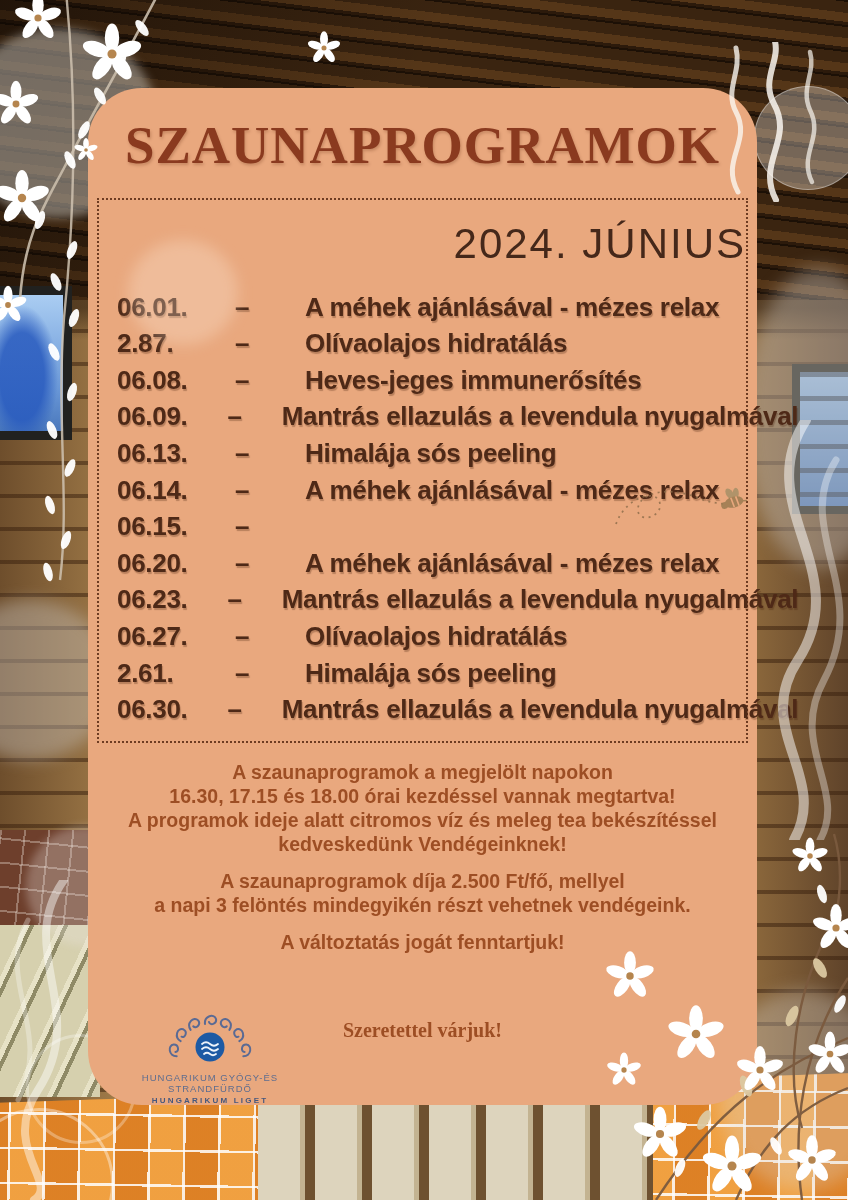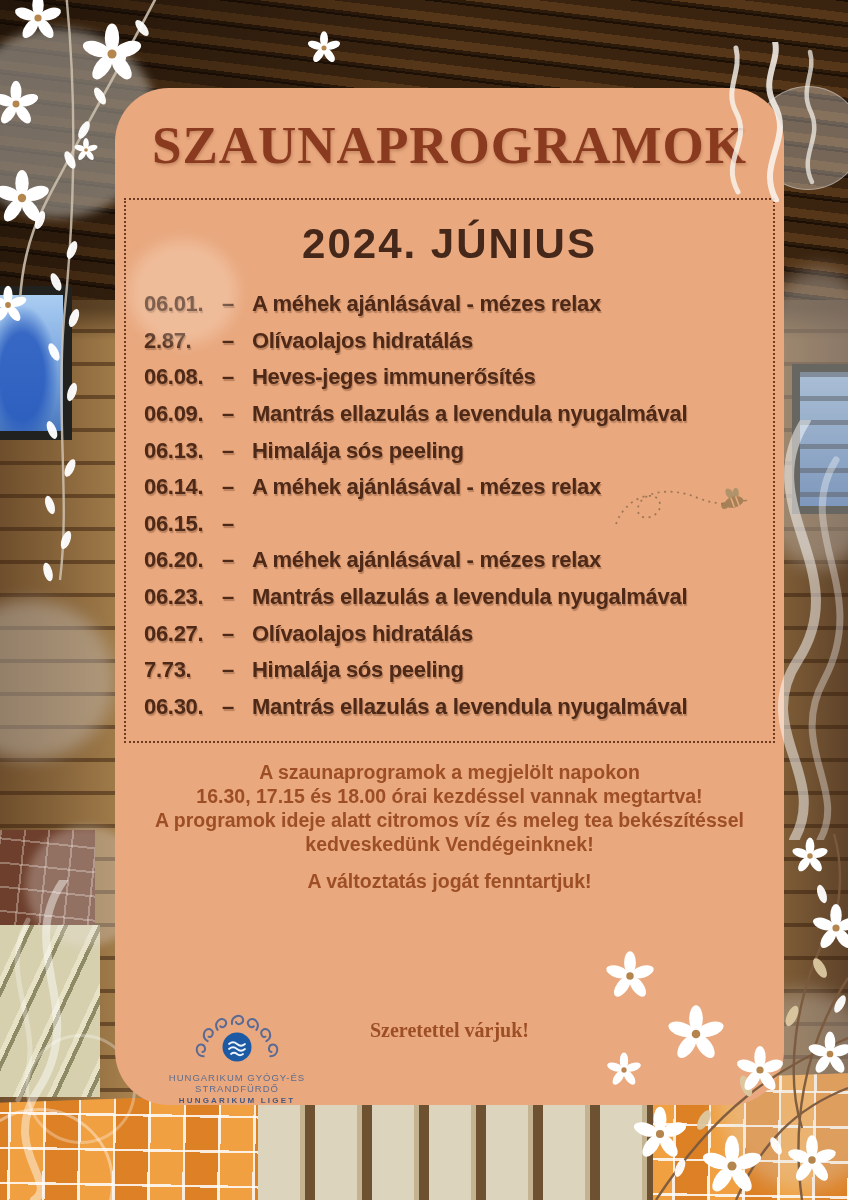--- a/index.html
+++ b/index.html
@@ -50,29 +50,29 @@
   .b-r{right:-46px;top:268px;width:150px;height:300px;background:rgba(205,200,196,.4);filter:blur(9px);z-index:6;}
   .b-lm{left:-55px;top:600px;width:170px;height:160px;background:rgba(200,196,190,.42);filter:blur(8px);z-index:5;}
   .b-lc{left:26px;top:826px;width:120px;height:120px;background:rgba(235,230,225,.30);filter:blur(4px);z-index:5;}
   .b-rl{right:-40px;top:990px;width:170px;height:200px;background:rgba(225,220,214,.32);filter:blur(9px);z-index:6;}
   .ring{position:absolute;border-radius:50%;border:3px solid rgba(255,255,255,.4);z-index:6;pointer-events:none;}
   .ring1{left:-36px;top:1108px;width:150px;height:150px;}
   .ring2{left:26px;top:1034px;width:110px;height:110px;border-color:rgba(255,255,255,.3);}
 
   
   .card{position:absolute;left:88px;top:88px;width:669px;height:1017px;border-radius:54px;
-    background:#E9A87E;z-index:30;display:flex;flex-direction:column;align-items:center;margin-left:27px;}
+    background:#E9A87E;z-index:30;display:flex;flex-direction:column;align-items:center;}
   .title{margin-top:26px;font-family:"Liberation Serif",serif;font-weight:700;font-size:53px;line-height:62px;
     color:#8a3a1f;letter-spacing:1px;text-shadow:1px 2px 3px rgba(90,35,10,.25);}
   .subtitle{margin-top:2px;font-family:"Liberation Serif",serif;font-weight:700;font-size:27px;
     font-variant:small-caps;color:#8a3a1f;letter-spacing:1px;}
   .sbox{margin-top:22px;width:651px;border:2px dotted #6e3c22;padding:12px 0 16px;}
-  .month{text-align:center;font-weight:700;font-size:42px;color:#45281a;letter-spacing:2px;margin:8px 0 18px;}
-  .row{display:flex;align-items:center;height:36.6px;padding-left:18px;
-    font-weight:700;font-size:22px;color:#4e2917;letter-spacing:-.3px;text-shadow:1px 2px 1px rgba(60,25,8,.28);}
+  .month{text-align:right;font-weight:400;font-size:42px;color:#45281a;letter-spacing:2px;margin:8px 0 18px;}
+  .row{display:flex;align-items:flex-end;height:36.6px;padding-left:18px;
+    font-weight:700;font-size:26px;color:#4e2917;letter-spacing:-.3px;text-shadow:1px 2px 1px rgba(60,25,8,.28);gap:40px;}
   .row .d{width:78px;}
   .row .ds{width:30px;}
   .row .p{flex:1;white-space:nowrap;}
   .note{margin-top:13px;text-align:center;font-weight:700;font-size:19.5px;line-height:24px;
     color:#9d4e24;white-space:pre-line;}
   .note.first{margin-top:17px;}
   .footer{position:absolute;bottom:4px;left:0;right:0;height:96px;}
   .logo{position:absolute;left:14px;top:2px;width:216px;text-align:center;}
   .logo-name{font-size:9.5px;letter-spacing:1px;color:#5e6d8f;margin-top:1px;}
   .logo-tagline{font-size:8px;font-weight:700;letter-spacing:2.2px;color:#46587e;margin-top:2px;}
@@ -160,35 +160,37 @@
           <span class="d">06.23.</span>
           <span class="ds">–</span>
           <span class="p">Mantrás ellazulás a levendula nyugalmával</span>
         </div>
       <div class="row">
           <span class="d">06.27.</span>
           <span class="ds">–</span>
           <span class="p">Olívaolajos hidratálás</span>
         </div>
       <div class="row">
-          <span class="d">7.73.</span>
+          <span class="d">2.61.</span>
           <span class="ds">–</span>
           <span class="p">Himalája sós peeling</span>
         </div>
       <div class="row">
           <span class="d">06.30.</span>
           <span class="ds">–</span>
           <span class="p">Mantrás ellazulás a levendula nyugalmával</span>
         </div>
     </div>
 
     <div class="note first">A szaunaprogramok a megjelölt napokon
 16.30, 17.15 és 18.00 órai kezdéssel vannak megtartva!
 A programok ideje alatt citromos víz és meleg tea bekészítéssel
 kedveskedünk Vendégeinknek!</div>
+    <div class="note">A szaunaprogramok díja 2.500 Ft/fő, mellyel
+a napi 3 felöntés mindegyikén részt vehetnek vendégeink.</div>
     <div class="note">A változtatás jogát fenntartjuk!</div>
 
     <div class="footer">
       <div class="logo">
         <svg width="104" height="60" viewBox="0 0 104 60">
           <defs>
             <path id="curl" d="M-5,3 C-6,-5 4,-8 6,-2 C7,3 0,5 -1,1" fill="none"></path>
           </defs>
           <g stroke="#5a6a94" stroke-width="2" fill="none" stroke-linecap="round">
             <use href="#curl" transform="translate(16.6,43.8) rotate(-80)"></use>

